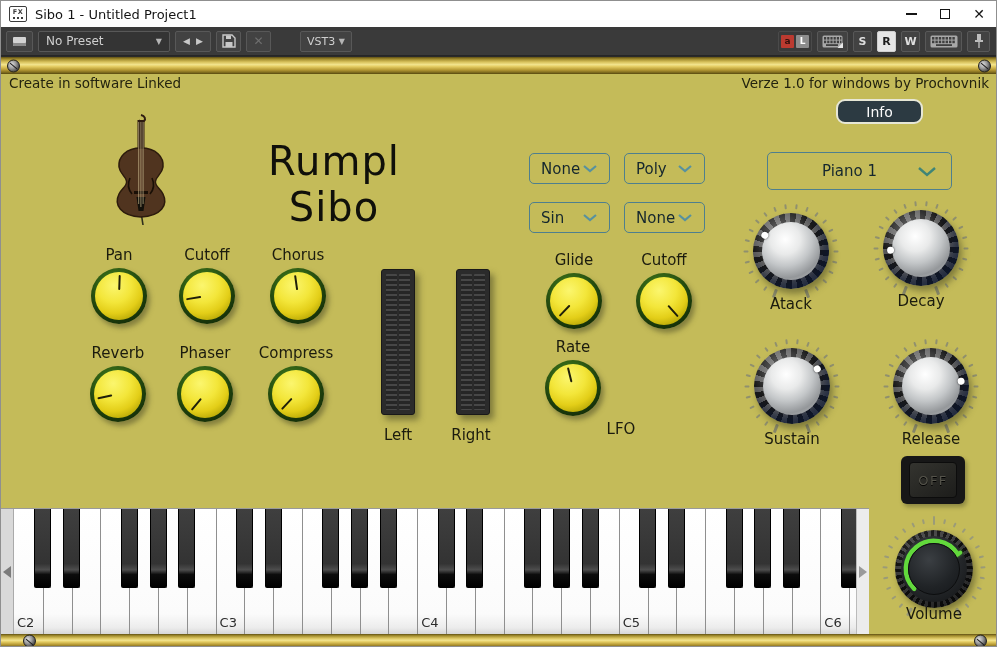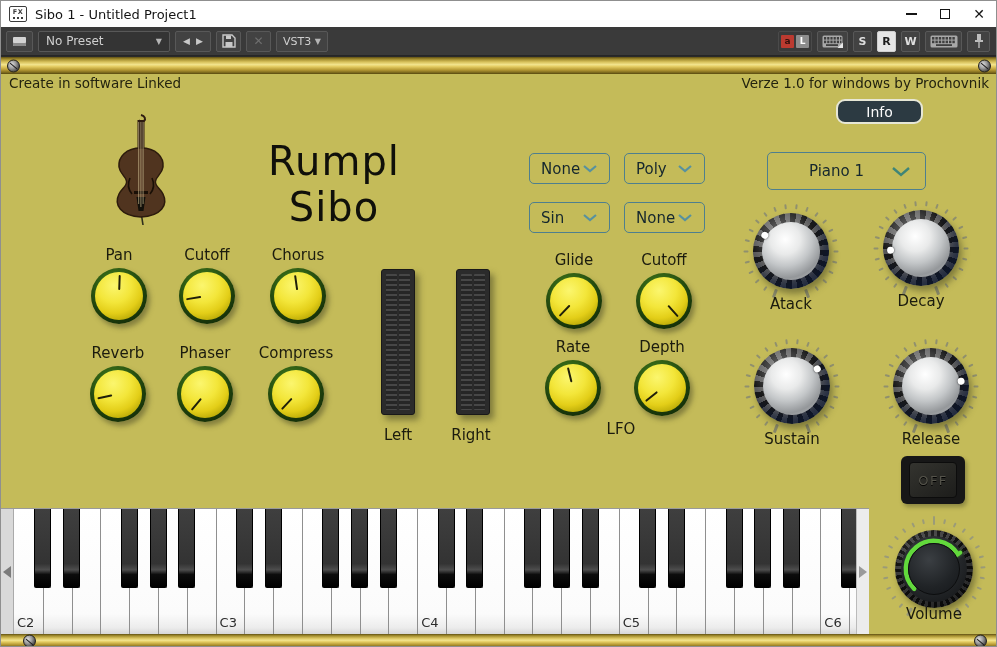--- a/index.html
+++ b/index.html
@@ -23,21 +23,21 @@
   .tbtn{height:21px;background:#424242;border:1px solid #585858;border-radius:2px;display:flex;align-items:center;justify-content:center;color:#c9c9c9;margin-right:5px;flex:none;}
   .rack-btn{width:27px;}
   .rack-ico{width:13px;height:9px;background:#d2d2d2;border-radius:1px;box-shadow:inset 0 -3px 0 #8a8a8a;}
   .preset-dd{width:132px;justify-content:flex-start;padding:0 7px;background:#343434;}
   .preset-dd .dd-txt{font-size:12px;color:#cfcfcf;flex:1;text-align:left;}
   .caret{font-size:8px;color:#b5b5b5;}
   .nav-group{width:36px;}
   .nav-group span{font-size:9px;color:#c9c9c9;padding:0 3px;}
   .save-btn{width:25px;}
   .x-btn{width:25px;color:#6f6f6f;font-size:12px;font-weight:bold;}
-  .vst-dd{width:52px;padding:0 6px;}
+  .vst-dd{width:52px;padding:0 6px;margin-left:24px;}
   .vst-dd .dd-txt{font-size:11px;color:#cfcfcf;flex:1;}
   .tb-right{margin-left:auto;display:flex;align-items:center;}
   .al-btn{width:34px;background:#3a3a3a;border-color:#4a4a4a;}
   .sq{width:13px;height:13px;display:flex;align-items:center;justify-content:center;font-size:9px;font-weight:bold;}
   .sq-a{background:#bb3a30;color:#35100c;border-radius:1px;}
   .sq-l{background:#8d8d8d;color:#fff;margin-left:2px;border-radius:1px;}
   .srw{width:19px;font-size:11px;font-weight:bold;color:#dedede;}
   .srw.active{background:#e6e6e6;color:#1d1d1d;border-color:#cfcfcf;}
   .pin-btn{width:23px;margin-right:0;}
 
@@ -50,21 +50,21 @@
 
   
   .pbody{position:relative;height:560px;background:#c4bb59;}
   .tagline{position:absolute;left:8px;top:1px;font-size:13.5px;color:#23230f;}
   .version{position:absolute;right:7px;top:1px;font-size:13.5px;color:#23230f;}
   .info-btn{position:absolute;left:835px;top:25px;width:87px;height:25px;background:#2c3a42;border:2px solid #e7e7d6;border-radius:9px;color:#fafafa;font-size:14px;display:flex;align-items:center;justify-content:center;}
   .main-title{position:absolute;left:222px;top:64px;width:222px;text-align:center;font-size:40px;color:#10100a;letter-spacing:1px;}
 
   .dd{position:absolute;border:1.5px solid #4e7f8e;border-radius:5px;display:flex;align-items:center;justify-content:space-between;padding:0 11px;color:#15272e;font-size:15px;}
   .dd-sm{width:81px;height:31px;}
-  .dd-lg{width:159px;height:38px;padding:0 14px;}
+  .dd-lg{width:185px;height:38px;padding:0 14px;}
   .dd-lg .pd-txt{flex:1;text-align:center;}
 
   
   .knob{position:absolute;width:100px;display:flex;flex-direction:column;align-items:center;}
   .klbl{font-size:15px;color:#1b1b0e;height:18px;line-height:18px;}
   .y-outer{position:relative;width:56px;height:56px;margin-top:4px;border-radius:50%;background:radial-gradient(circle at 42% 30%,#47851f,#1d3f0c 60%,#0c1d05);box-shadow:3px 4px 5px rgba(70,70,35,.5);}
   .y-body{position:absolute;inset:4px;border-radius:50%;background:radial-gradient(circle at 40% 28%,#fbf66e,#f3e63a 38%,#e3ce18 62%,#b1a203 85%,#8f8500);}
   .rot{position:absolute;inset:0;transform:rotate(var(--a,0deg));}
   .y-line{position:absolute;left:50%;top:7px;width:2.5px;height:15px;margin-left:-1.25px;background:#20200a;border-radius:2px;}
 
@@ -361,29 +361,20 @@
           <div class="rot" style="--a: -14deg;">
             <i class="y-line"></i>
           </div>
         </div>
     </div>
     <div class="knob" style="left:613px;top:177px">
       <span class="klbl">Cutoff</span>
       <div class="y-outer">
           <div class="y-body"></div>
           <div class="rot" style="--a: 138deg;">
-            <i class="y-line"></i>
-          </div>
-        </div>
-    </div>
-    <div class="knob" style="left:611px;top:264px">
-      <span class="klbl">Depth</span>
-      <div class="y-outer">
-          <div class="y-body"></div>
-          <div class="rot" style="--a: -129deg;">
             <i class="y-line"></i>
           </div>
         </div>
     </div>
     <span class="lfo-lbl">LFO</span>
 
     <div class="adsr" style="left:742px;top:129px">
       <div class="ticks">
           <i class="big" style="transform: rotate(-159deg) translateY(-45px);"></i>
           <i style="transform: rotate(-145.174deg) translateY(-45px);"></i>

